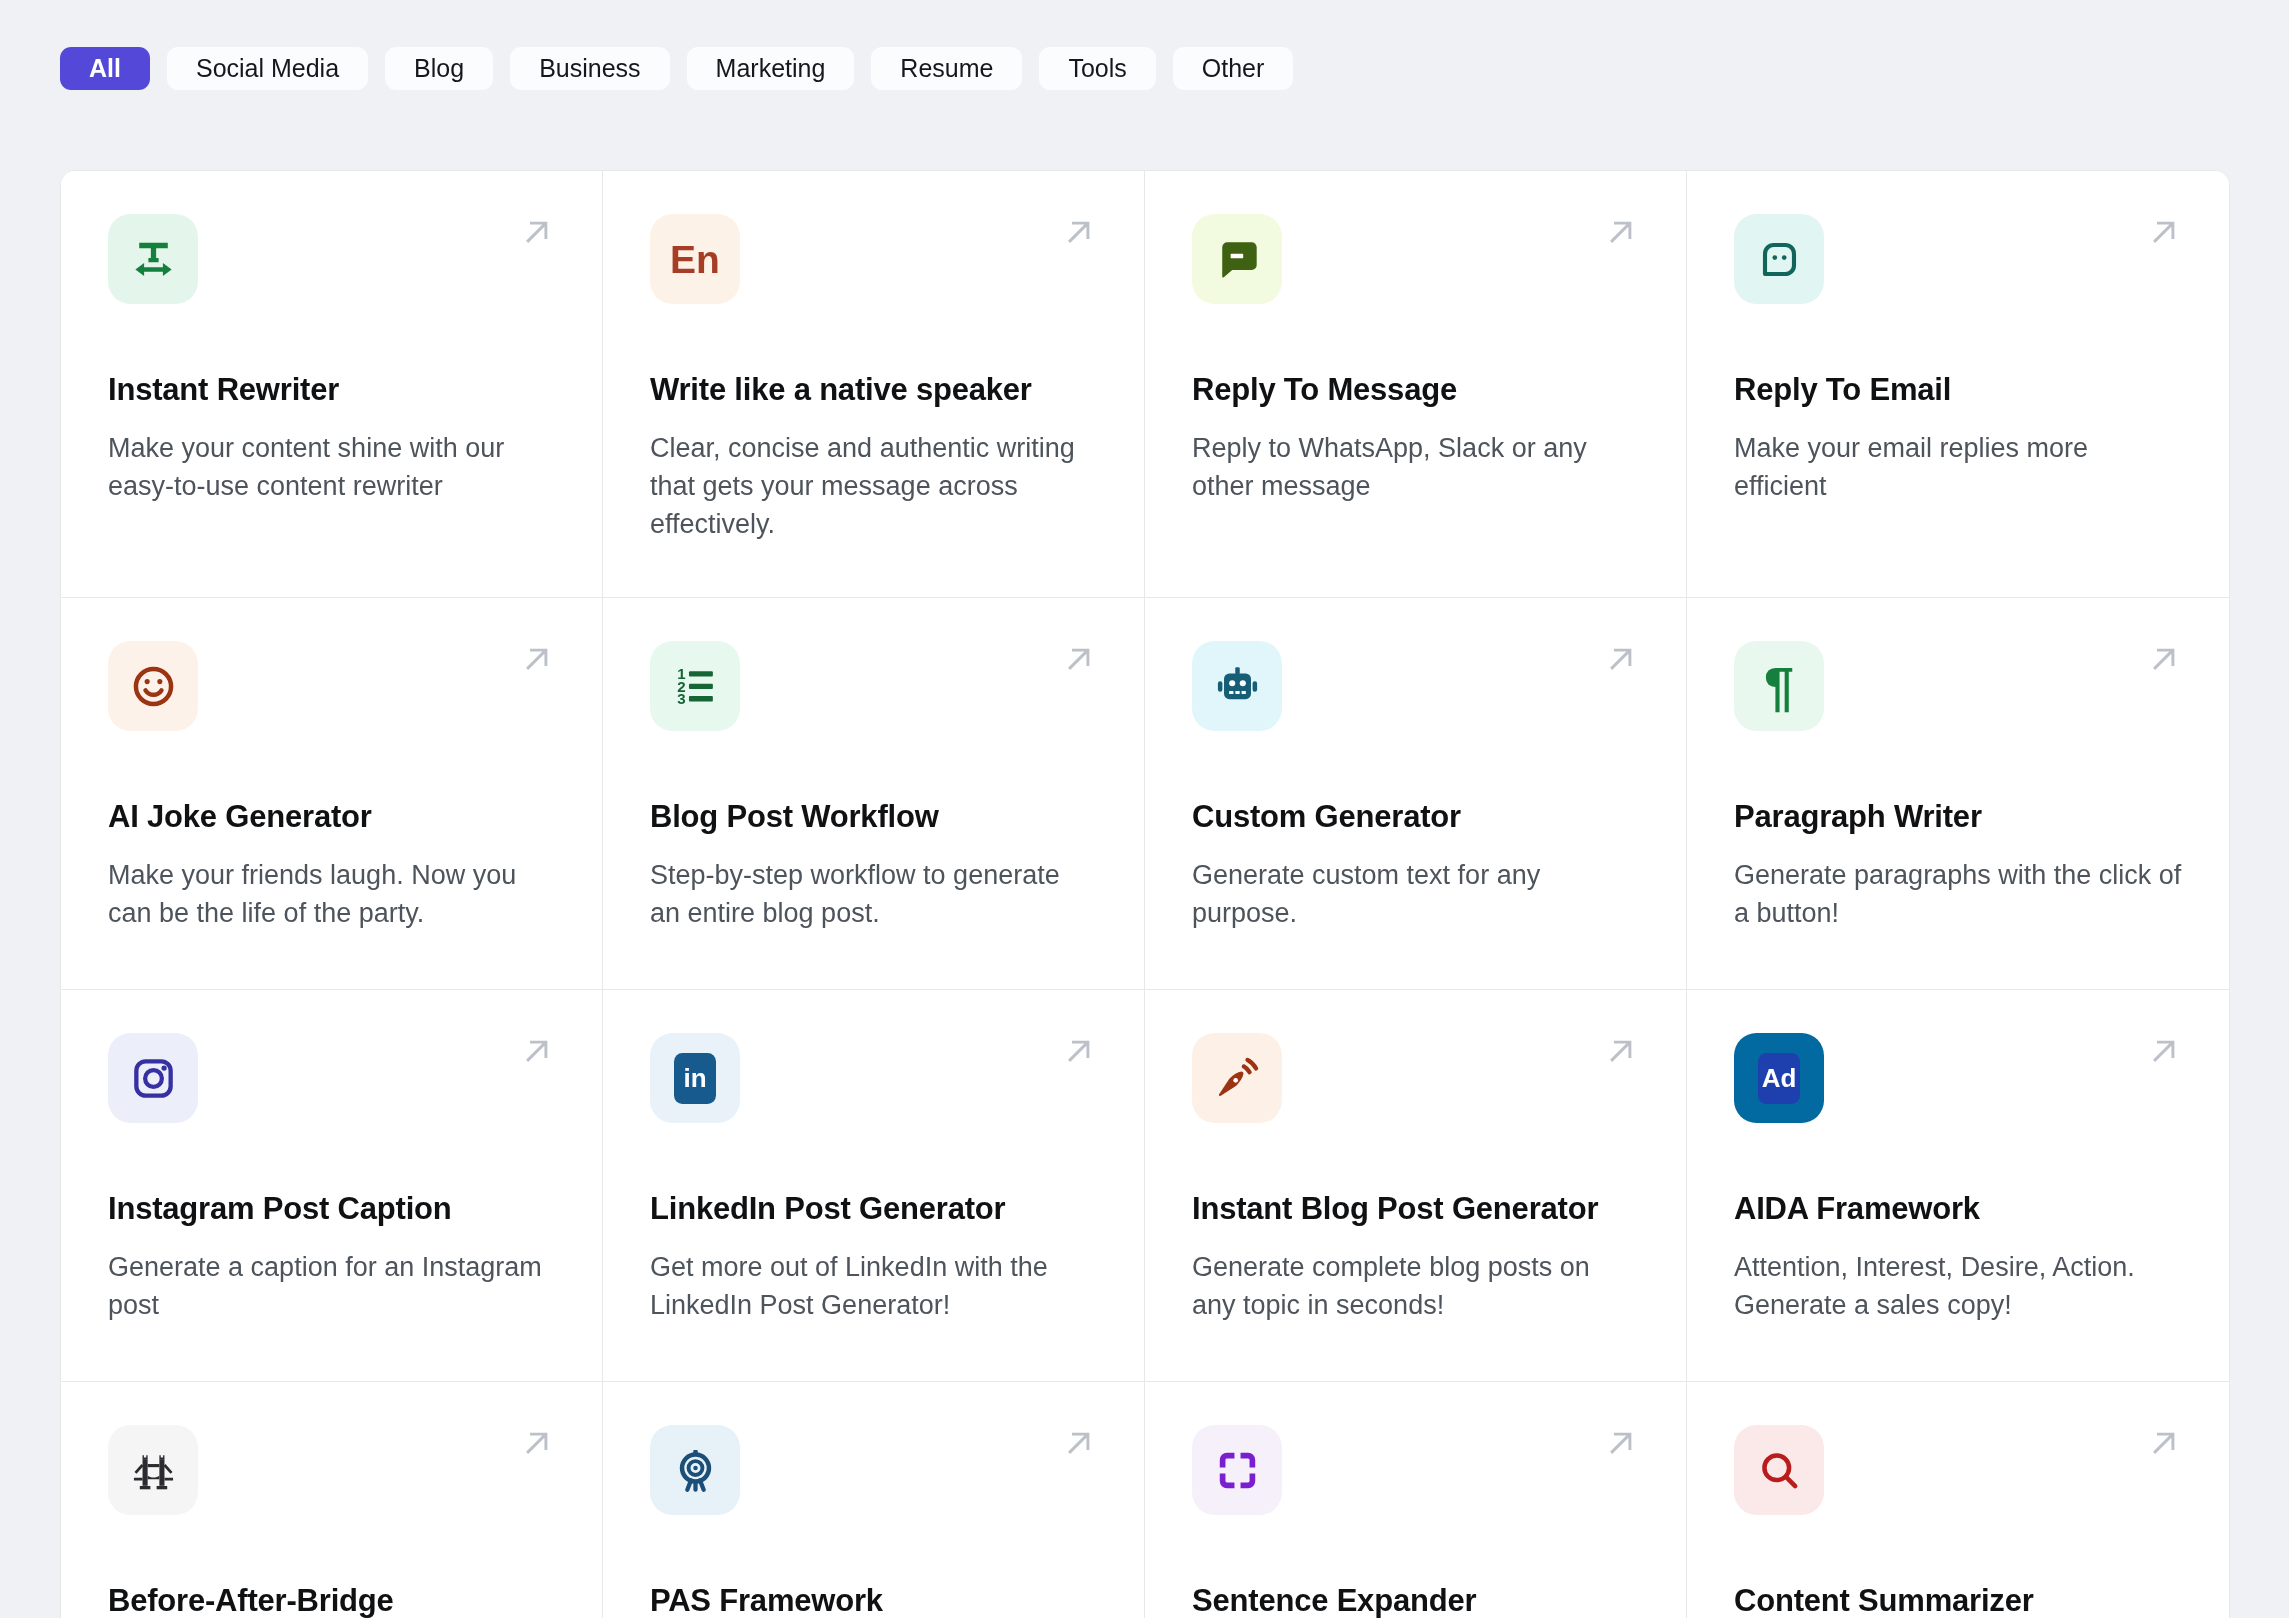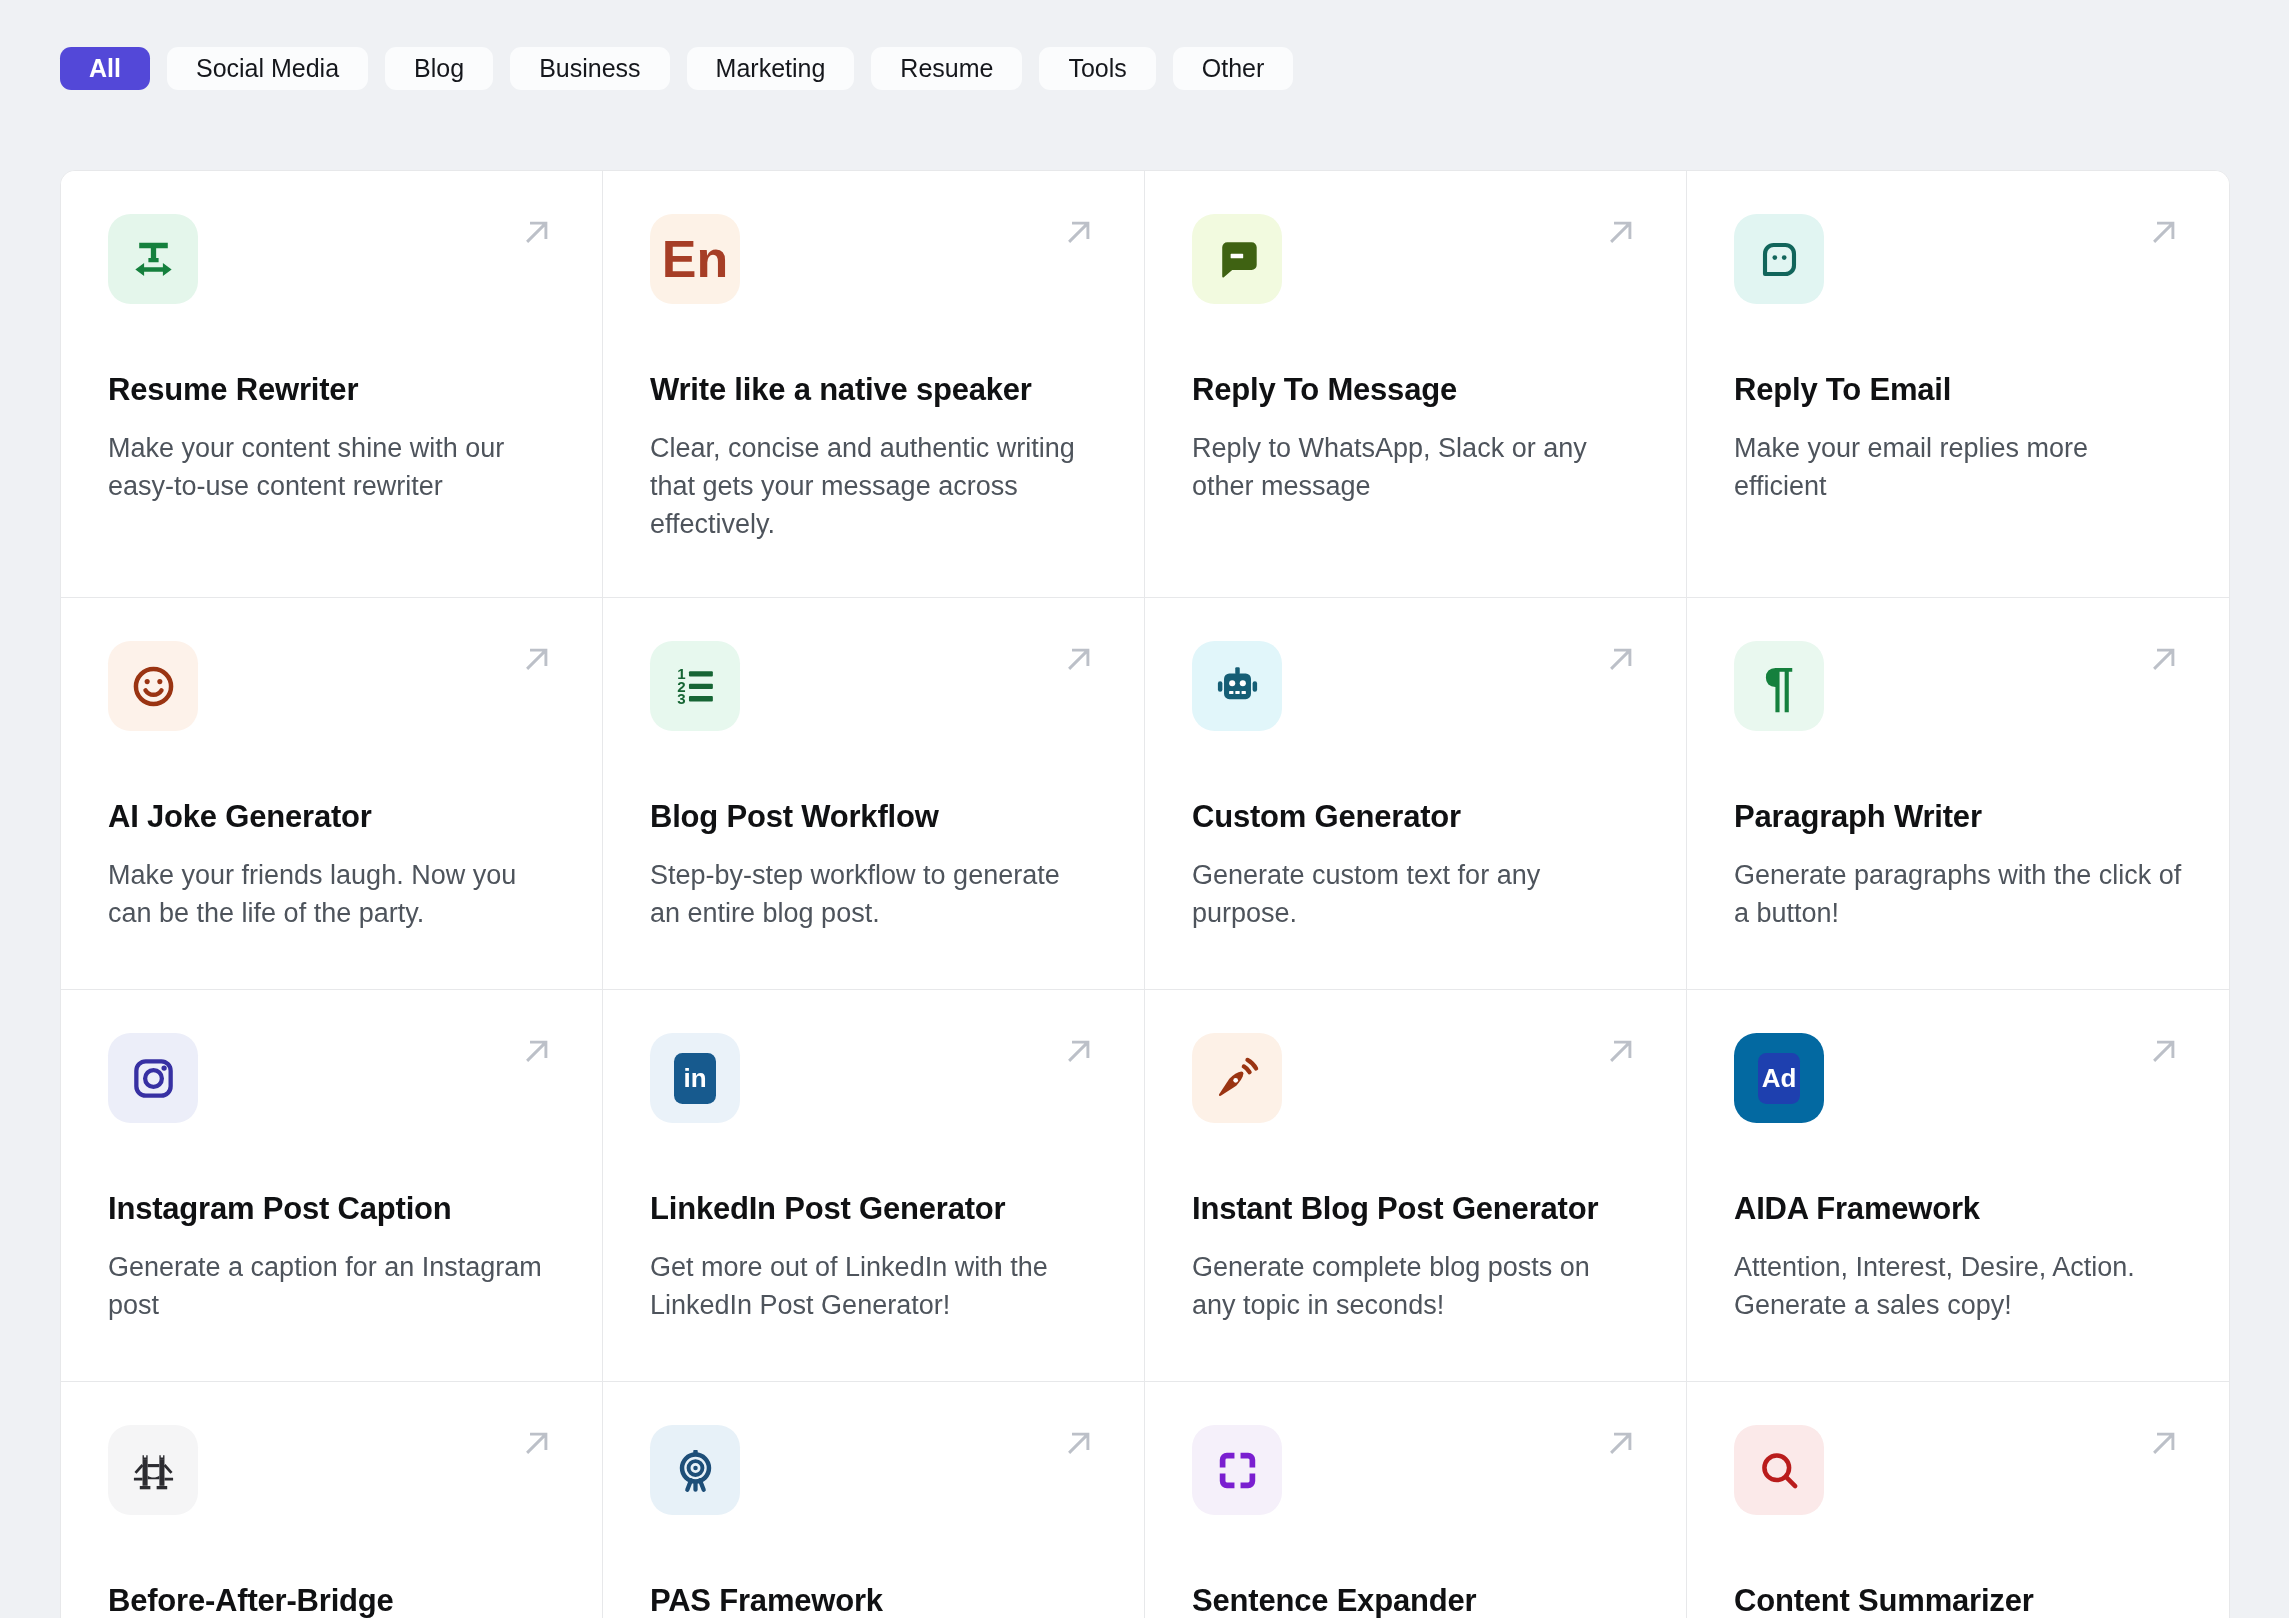--- a/index.html
+++ b/index.html
@@ -46,21 +46,21 @@
   .card h3 {
     margin:67px 0 0 0; font-size:31px; font-weight:700; color:#101113;
     letter-spacing:-0.2px; line-height:1.2;
   }
   .card p {
     margin:20.6px 0 0 0; font-size:27px; line-height:38px; color:#4E545C;
     max-width:452px;
   }
   
   .glyph { font-weight:700; line-height:1; }
-  [data-name="english-text-icon"] .glyph { font-size:52px; }
+  [data-name="english-text-icon"] .glyph { font-size:39px; }
   [data-name="pilcrow-icon"] .glyph { font-size:54px; }
   .ibadge {
     width:42px; height:51px; border-radius:8.4px; color:#FFFFFF;
     display:flex; align-items:center; justify-content:center;
     font-weight:700; font-size:26px; line-height:1;
   }
 </style>
 </head>
 <body>
 
@@ -80,21 +80,21 @@
   <article class="card" data-name="tool-card-content-rewriter">
     <div class="tile" data-name="text-width-icon" style="background: rgb(228, 246, 235); color: rgb(21, 128, 61);">
         <svg width="49" height="49" viewBox="0 0 24 24" fill="currentColor">
           <path d="M5 3.8h14v2.7h-5.7v4.8h1.2v2.1h-5v-2.1h1.2V6.5H5z"></path>
           <path d="M7.4 13.7 3.1 16.9l4.3 3.2v-2.1h9.2v2.1l4.3-3.2-4.3-3.2v2.1H7.4z"></path>
         </svg>
       </div>
     <span class="arrow" data-name="open-arrow-icon"><svg width="41" height="41" viewBox="0 0 24 24" fill="none" stroke="currentColor" stroke-width="1.7">
           <path d="M6.5 17.5 17.5 6.5M8.2 6.5h9.3v9.3"></path>
         </svg></span>
-    <h3 data-name="card-title">Resume Rewriter</h3>
+    <h3 data-name="card-title">Instant Rewriter</h3>
     <p data-name="card-description">Make your content shine with our easy-to-use content rewriter</p>
   </article>
 
   <article class="card" data-name="tool-card-native-speaker">
     <div class="tile" data-name="english-text-icon" style="background: rgb(253, 242, 231); color: rgb(166, 62, 38);">
         <span class="glyph">En</span>
       </div>
     <span class="arrow" data-name="open-arrow-icon"><svg width="41" height="41" viewBox="0 0 24 24" fill="none" stroke="currentColor" stroke-width="1.7">
           <path d="M6.5 17.5 17.5 6.5M8.2 6.5h9.3v9.3"></path>
         </svg></span>

